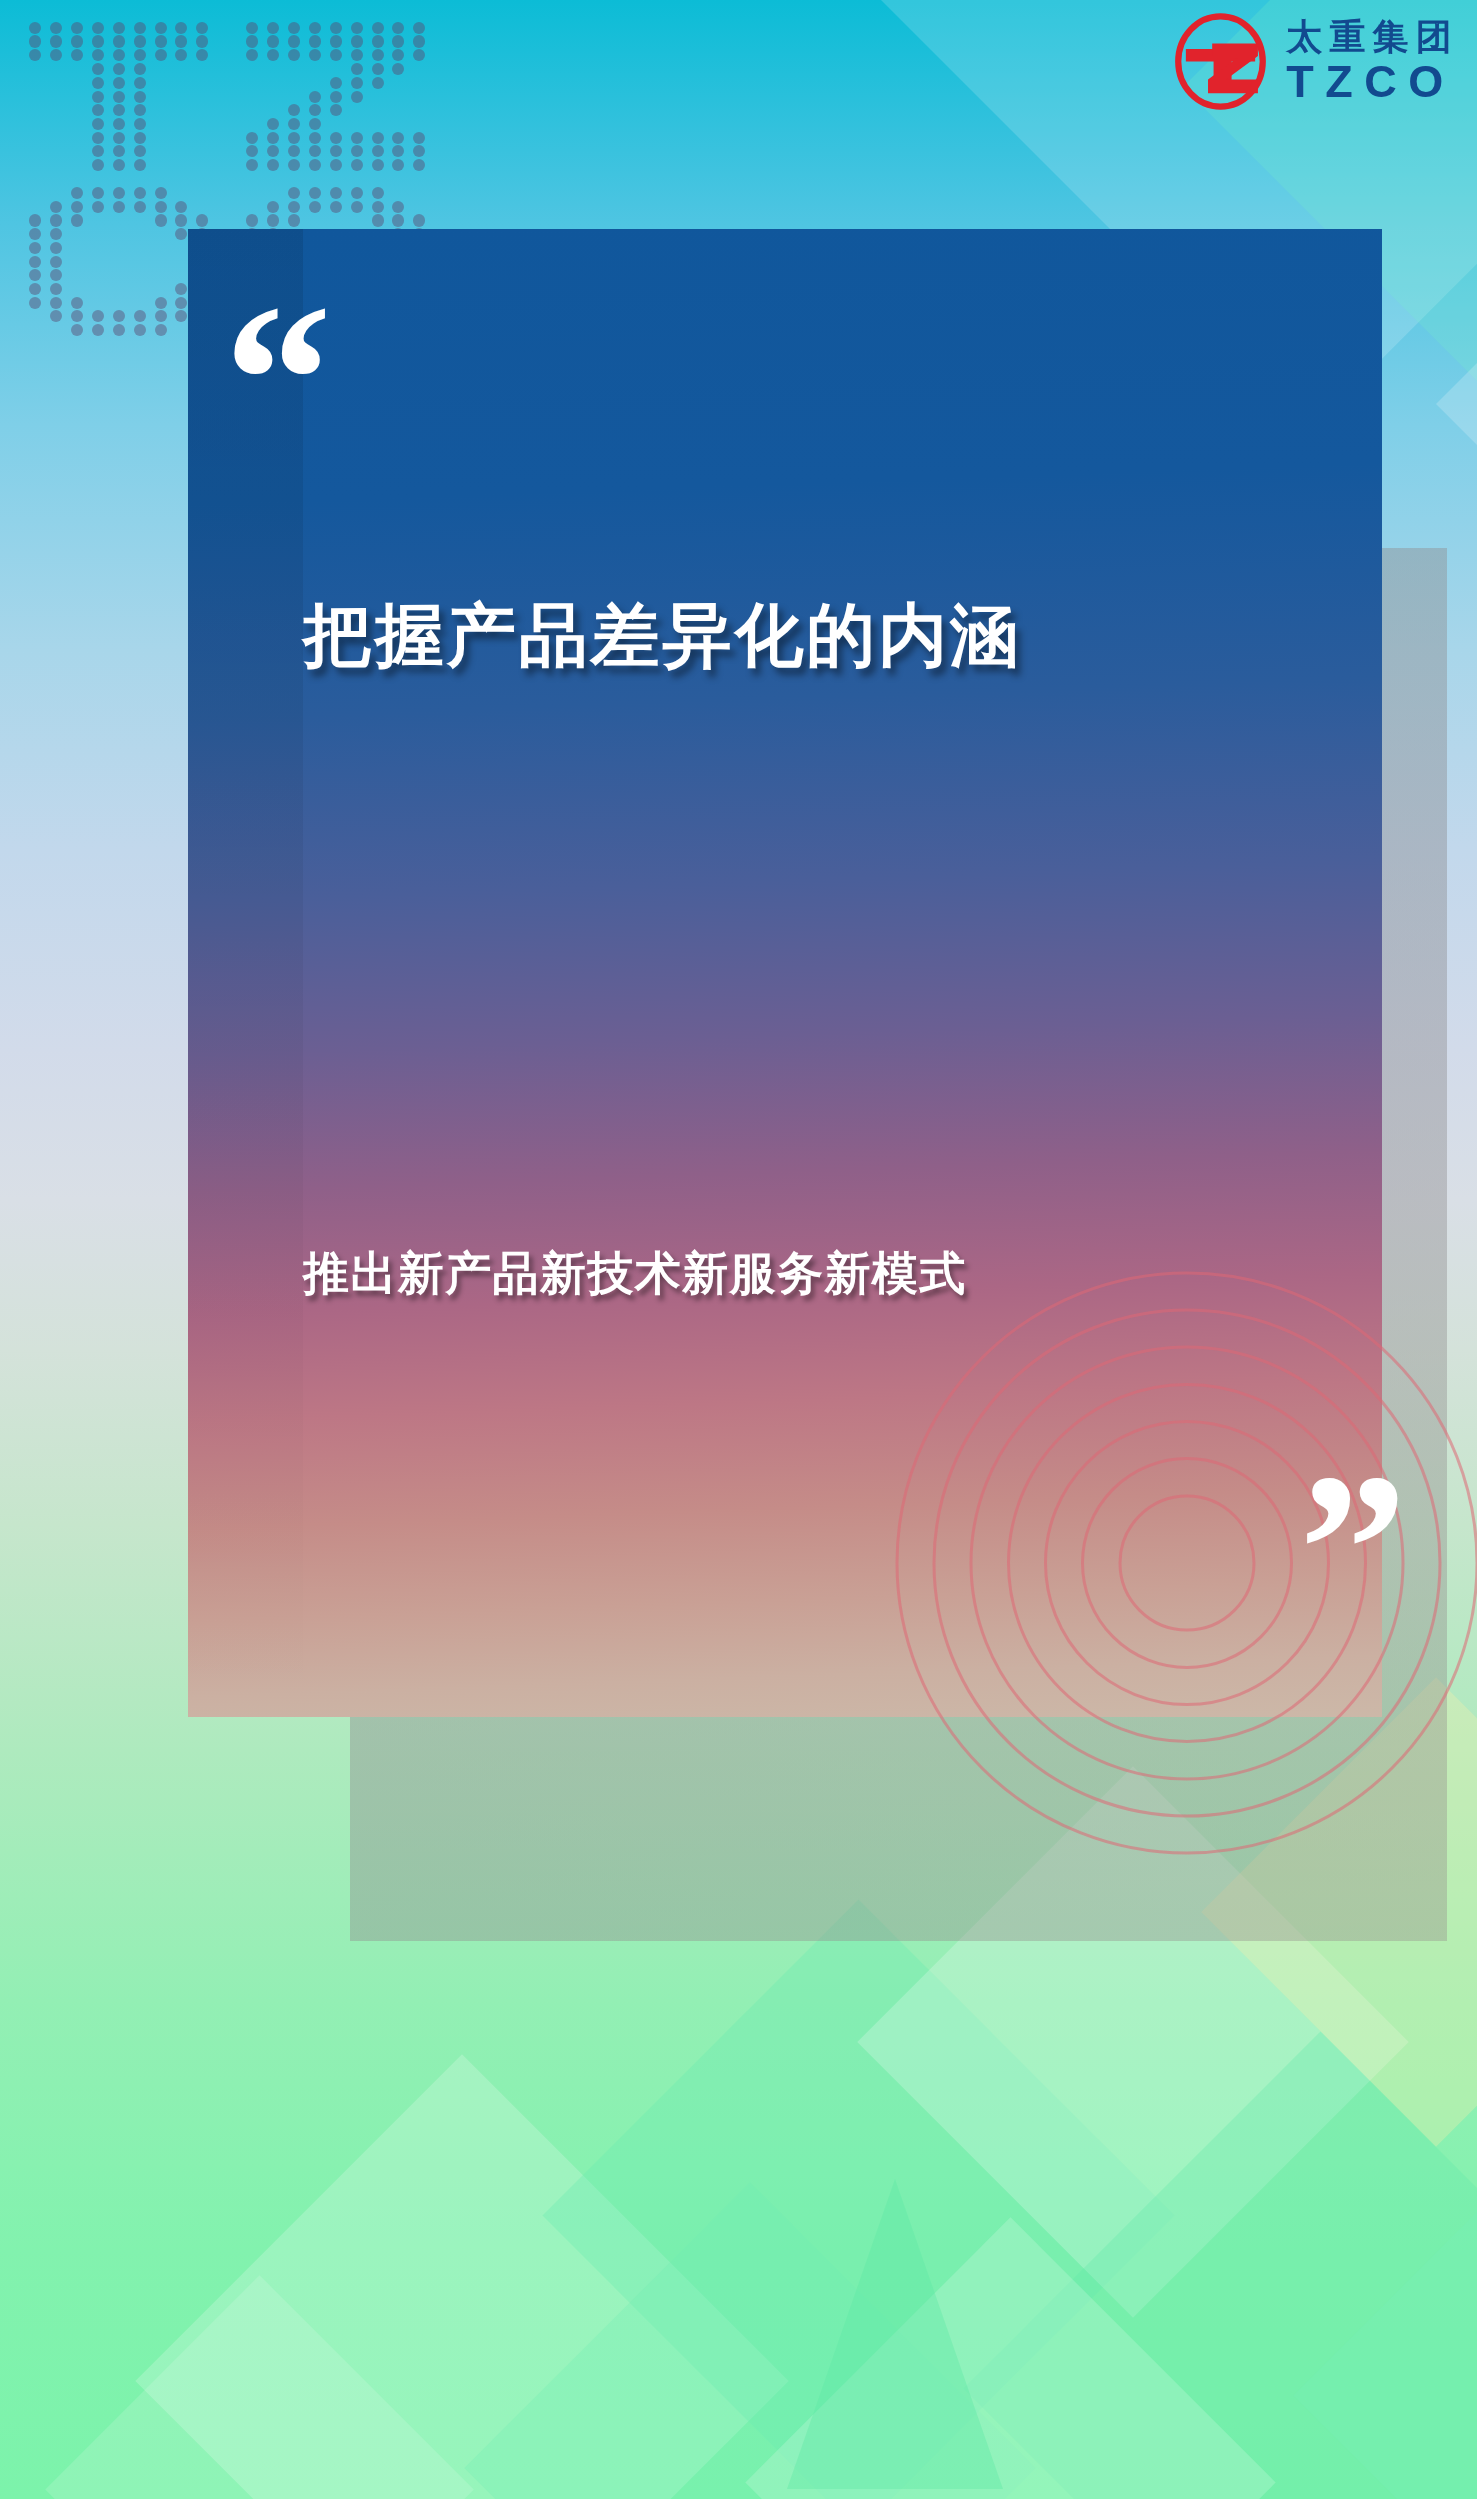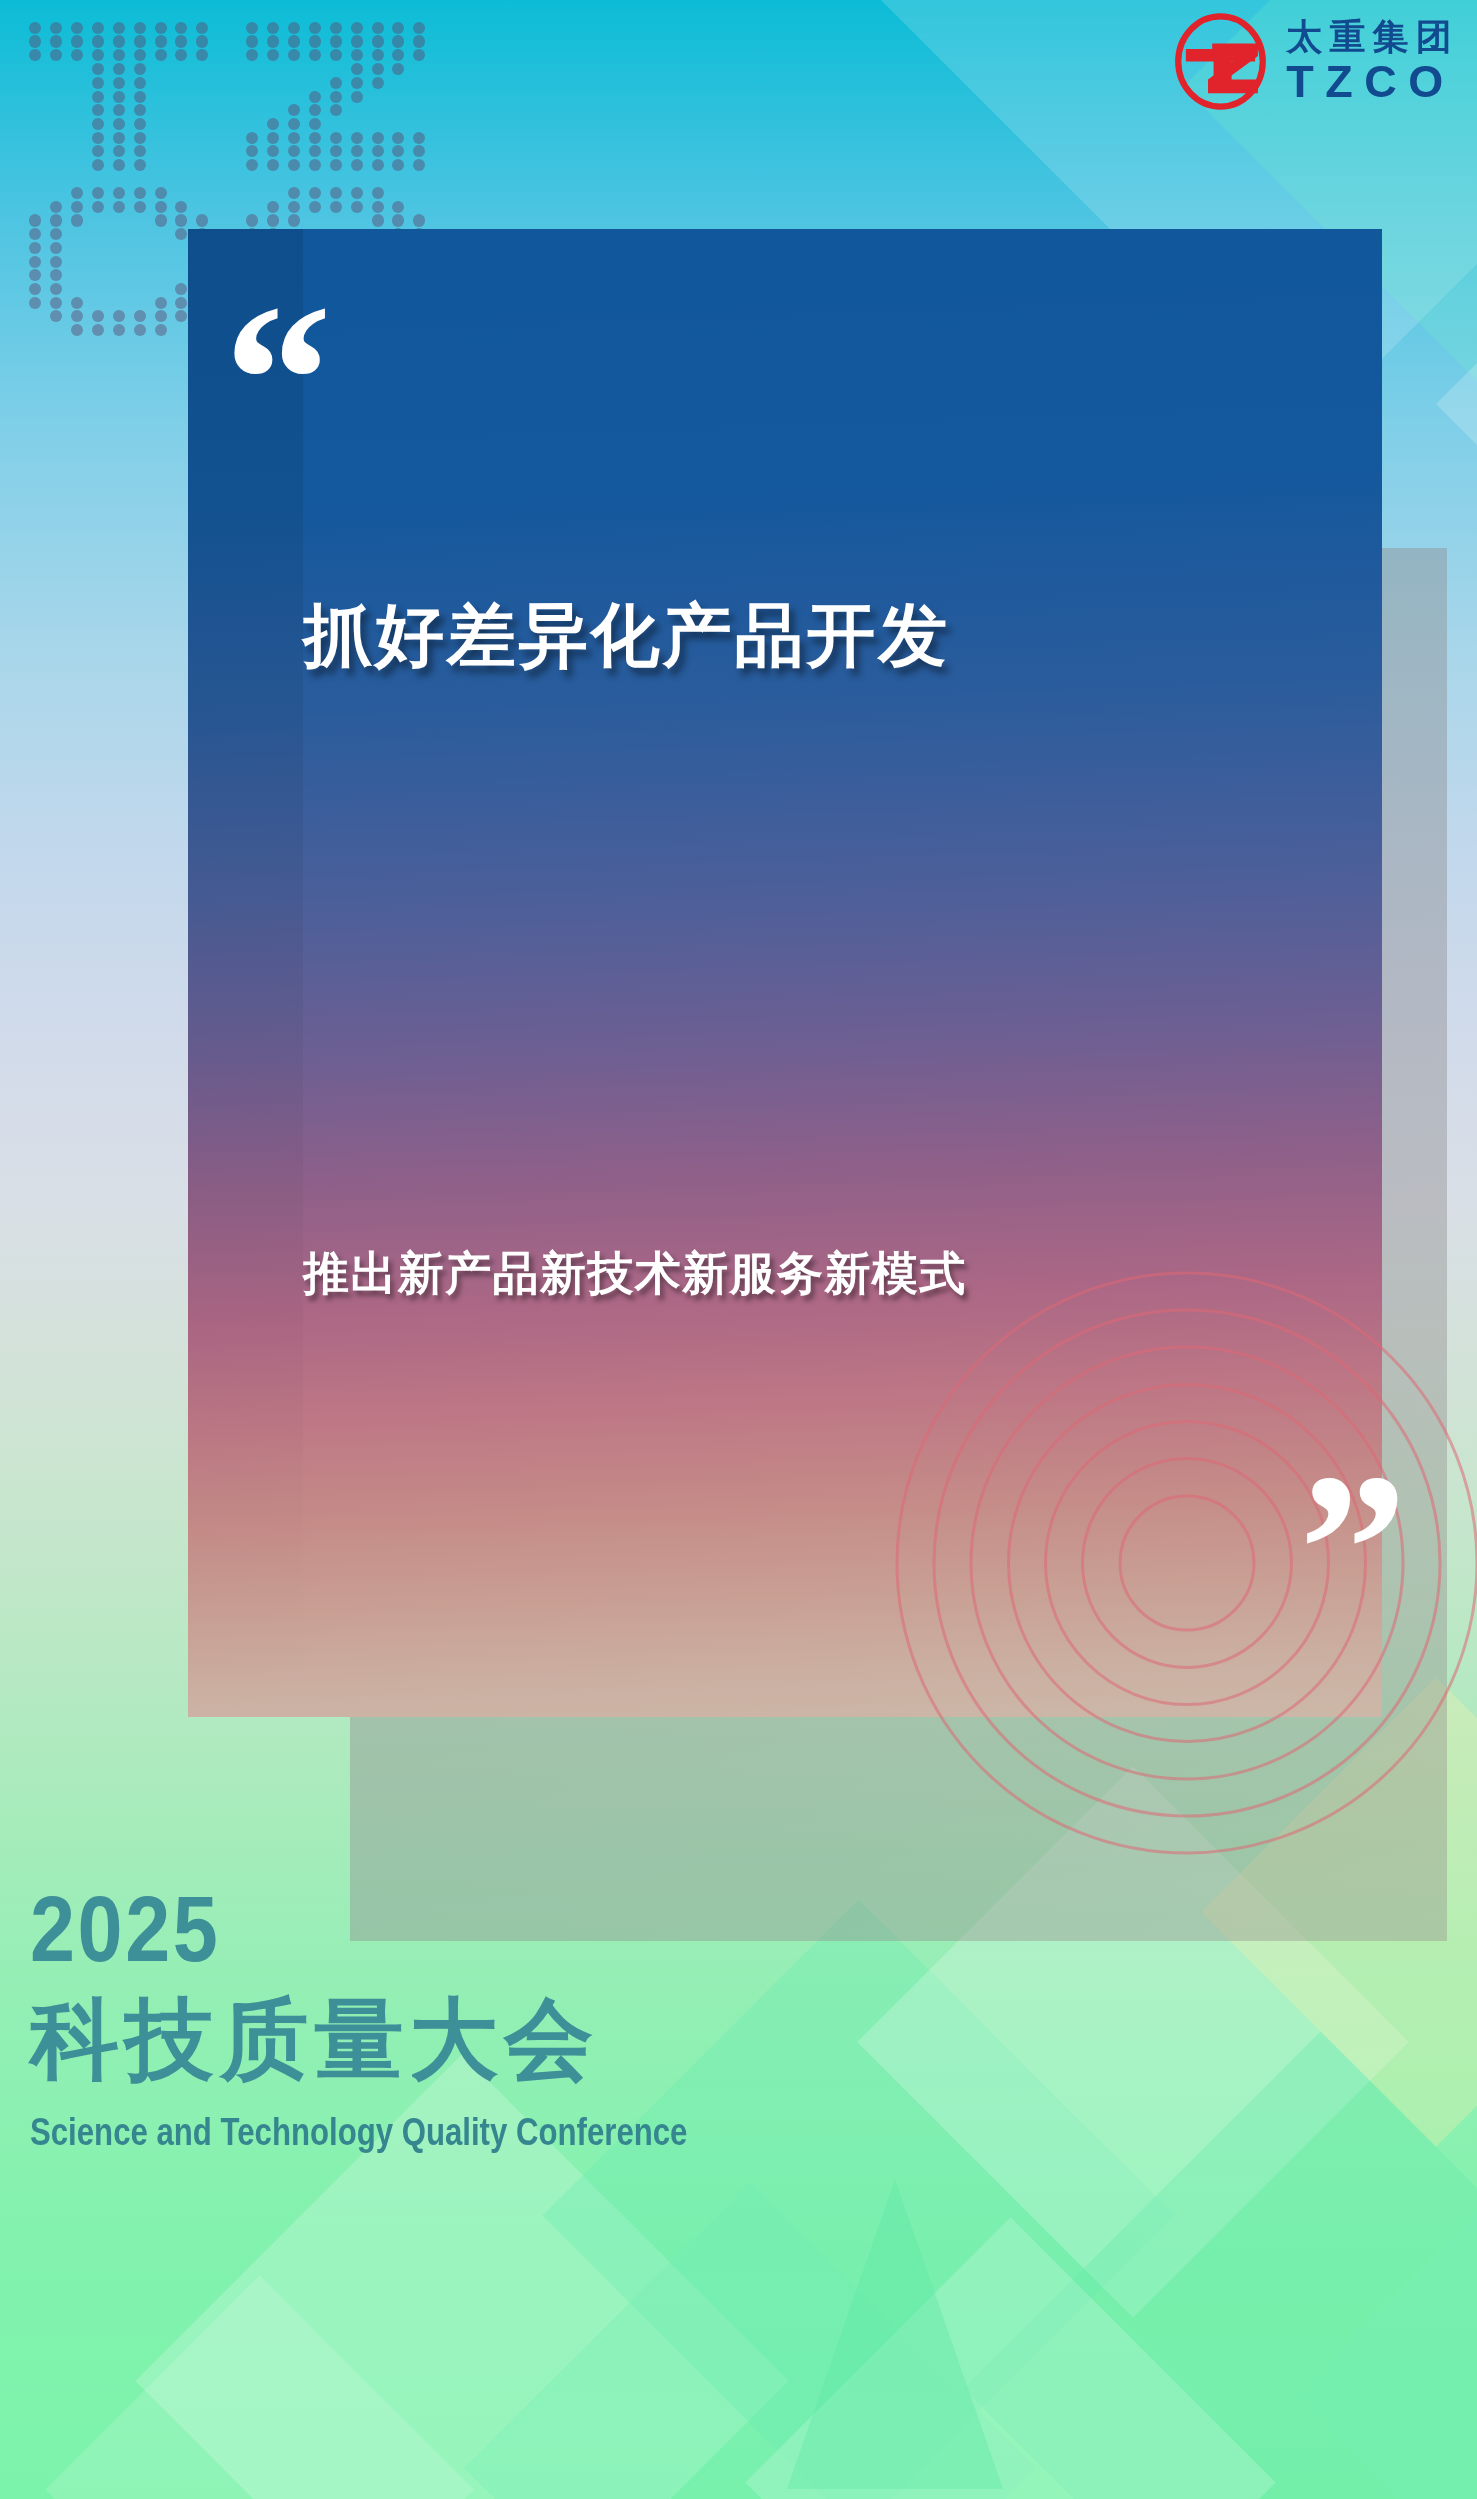--- a/index.html
+++ b/index.html
@@ -440,35 +440,30 @@
       <div class="ring" style="width: 429px; height: 429px; border-color: rgb(222, 104, 116); opacity: 0.55;"></div>
       <div class="ring" style="width: 354px; height: 354px; border-color: rgb(222, 104, 116); opacity: 0.55;"></div>
       <div class="ring" style="width: 280px; height: 280px; border-color: rgb(222, 104, 116); opacity: 0.55;"></div>
       <div class="ring" style="width: 206px; height: 206px; border-color: rgb(222, 104, 116); opacity: 0.55;"></div>
       <div class="ring" style="width: 131px; height: 131px; border-color: rgb(222, 104, 116); opacity: 0.55;"></div>
     </div>
 
   <div class="quote-open">“</div>
   <div class="quote-close">”</div>
 
-  <div class="headline">抓好差异化产品开发</div>
+  <div class="headline">把握产品差异化的内涵</div>
   <div class="bodyline bl3">推出新产品新技术新服务新模式</div>
 
   <div class="logo">
     <svg class="logo-mark" viewBox="0 0 140 140">
       <ellipse cx="70" cy="70" rx="61" ry="65" fill="none" stroke="#e1232c" stroke-width="9"></ellipse>
       <path d="M20 52 H120 V70 H86 V108 H60 V70 H20 Z" fill="#e1232c"></path>
       <path d="M58 44 H124 V62 L78 96 H124 V116 H52 V96 L98 62 H58 Z" fill="#e1232c"></path>
     </svg>
     <div class="logo-text">
       <div class="logo-cn">太重集团</div>
       <div class="logo-en">TZCO</div>
     </div>
   </div>
 
-  <div class="footer">
-    <div class="f-year">2025</div>
-    <div class="f-cn">科技质量大会</div>
-    <div class="f-en">Science and Technology Quality Conference</div>
-  </div>
 
 </div>
 
 
 </body></html>

